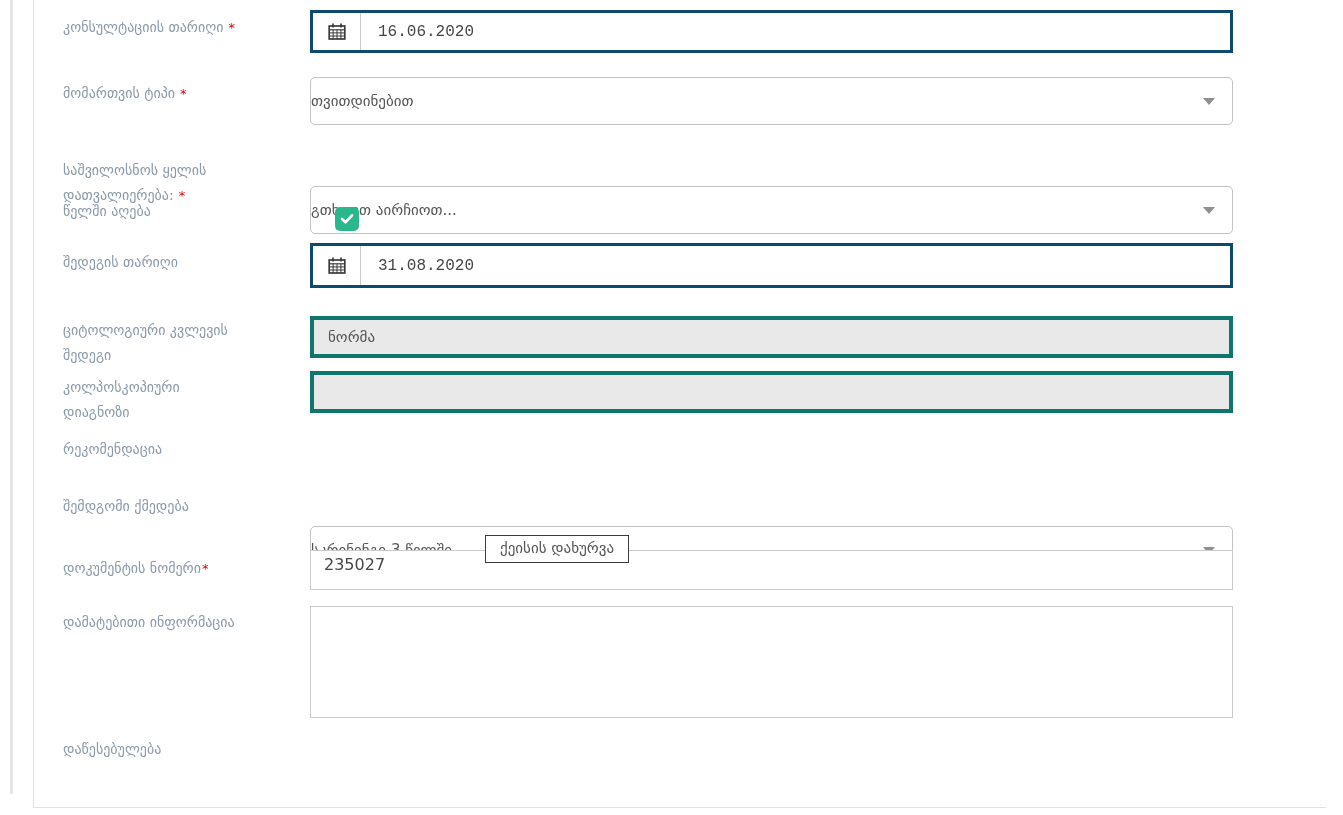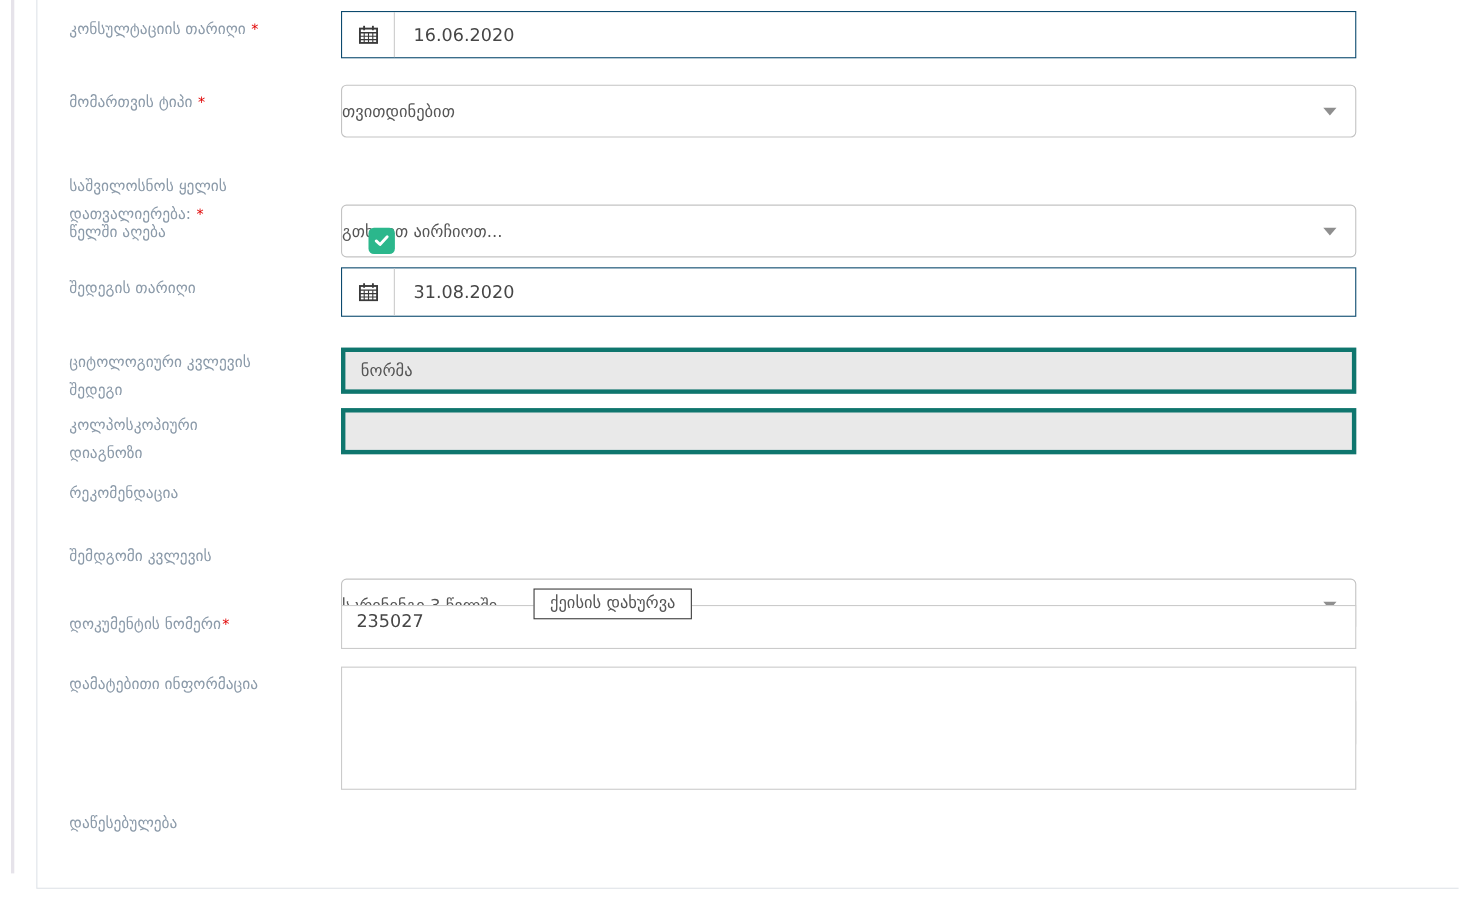--- a/index.html
+++ b/index.html
@@ -12,21 +12,21 @@
   .card { position:absolute; left:33px; top:-20px; width:1330px; height:828px;
           background:#fff; border:1px solid #dfe3e8; }
 
   .label { position:absolute; left:63px; width:230px; color:#8b9aa9; font-size:14px; line-height:25px; }
   .label.narrow { width:170px; }
   .req { color:#e00000; margin-left:5px; font-size:13px; }
   .req.tight { margin-left:1px; }
 
   .ctl { position:absolute; left:310px; width:923px; }
 
-  .dateinput { border:1px solid #0c4a6e; background:#fff; display:flex; align-items:stretch; }
+  .dateinput { border:3px solid #0c4a6e; background:#fff; display:flex; align-items:stretch;font-family:Liberation Mono, monospace; }
   .cal-addon { width:48px; display:flex; align-items:center; justify-content:center;
                border-right:1px solid #cbcbcb; cursor:pointer; }
   .dateval { display:flex; align-items:center; padding-left:17px; color:#464646; font-size:16px; flex:1; }
 
   .select { border:1px solid #c3c3c3; border-radius:5px; background:#fff; display:flex;
             align-items:center; padding:0 40px 0 0; color:#555; font-size:15px;
             position:relative; cursor:pointer; }
   .caret { position:absolute; right:17px; top:50%; margin-top:-3px; width:0; height:0;
            border-left:6px solid transparent; border-right:6px solid transparent;
            border-top:7px solid #8f8f8f; }
@@ -135,21 +135,21 @@
 
   <div class="label" style="top:437px">
     <span>რეკომენდაცია</span>
   </div>
   <div class="ctl select" style="top:430px; height:48px">
     <span>სკრინინგი 3 წელში</span>
     <span class="caret"></span>
   </div>
 
   <div class="label" style="top:494px">
-    <span>შემდგომი კვლევის</span>
+    <span>შემდგომი ქმედება</span>
   </div>
   <div class="ctl select" style="top:489px; height:48px">
     <span>ქეისის დახურვა</span>
     <span class="caret"></span>
   </div>
   <div class="tooltip">ქეისის დახურვა</div>
 
   <div class="label" style="top:556px">
     <span>დოკუმენტის ნომერი</span><span class="req tight">*</span>
   </div>

